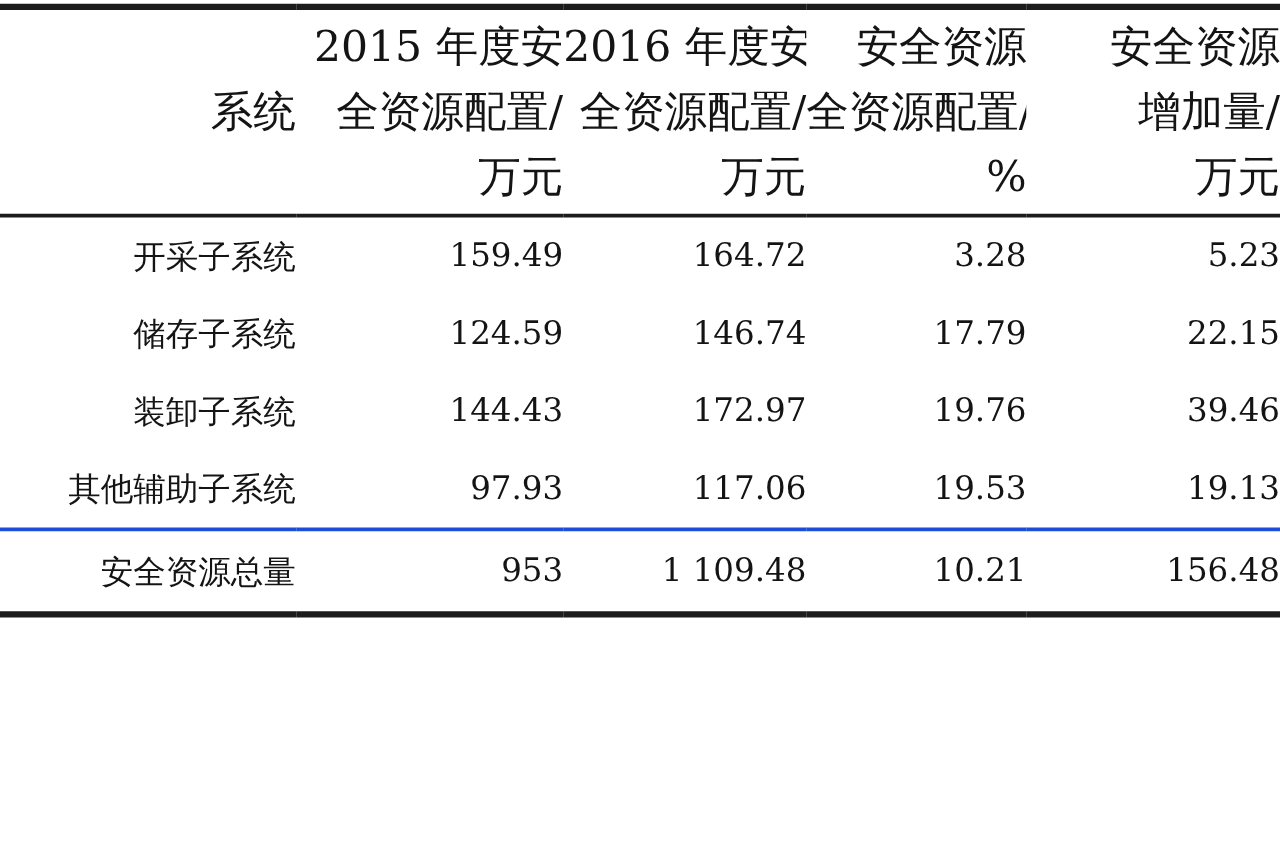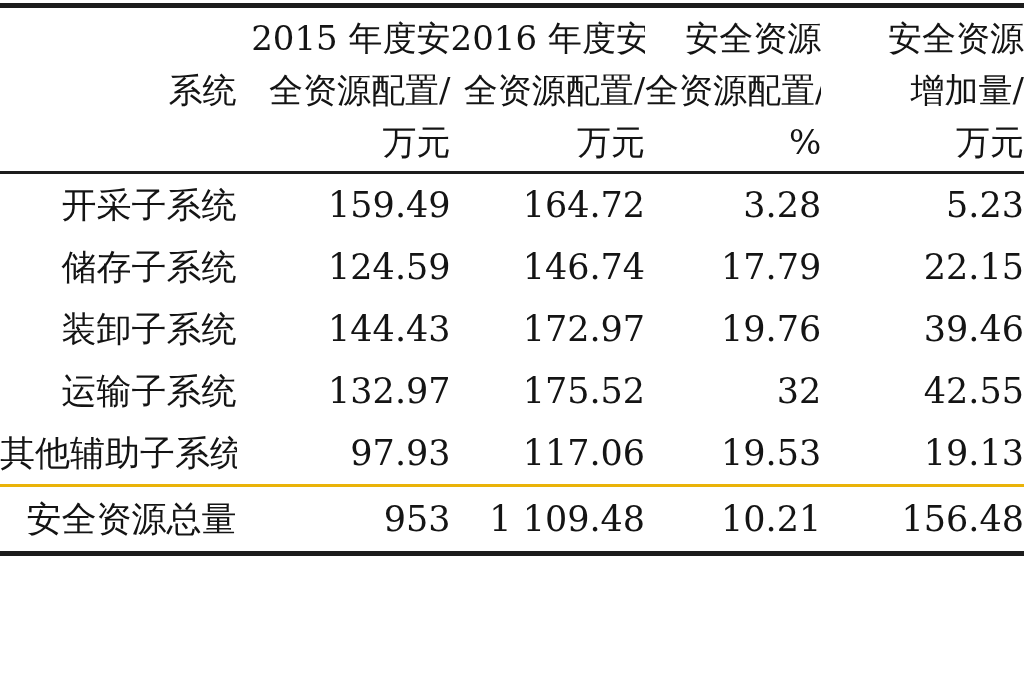--- a/index.html
+++ b/index.html
@@ -33,25 +33,25 @@
   }
   thead th {
     height: 163px;
     vertical-align: middle;
     border-bottom: 3px solid #1c1c1c;
     font-size: 34px;
   }
   .hline { line-height: 52px; }
   tbody td {
     height: 62px;
-    font-size: 35px;
+    font-size: 26px;
     vertical-align: middle;
   }
   tr.total-row td {
-    border-top: 3px solid #eab308;
+    border-top: 3px solid #1d4ed8;
     height: 64px;
   }
   col.c1 { width: 23.1%; }
   col.c2 { width: 20.9%; }
   col.c3 { width: 19.0%; }
   col.c4 { width: 17.2%; }
   col.c5 { width: 19.8%; }
 </style>
 </head>
 <body>
@@ -108,27 +108,20 @@
         <td>22.15</td>
       </tr>
       <tr>
         <td>装卸子系统</td>
         <td>144.43</td>
         <td>172.97</td>
         <td>19.76</td>
         <td>39.46</td>
       </tr>
       <tr>
-        <td>运输子系统</td>
-        <td>132.97</td>
-        <td>175.52</td>
-        <td>32</td>
-        <td>42.55</td>
-      </tr>
-      <tr>
         <td>其他辅助子系统</td>
         <td>97.93</td>
         <td>117.06</td>
         <td>19.53</td>
         <td>19.13</td>
       </tr>
       <tr class="total-row">
         <td>安全资源总量</td>
         <td>953</td>
         <td>1 109.48</td>

